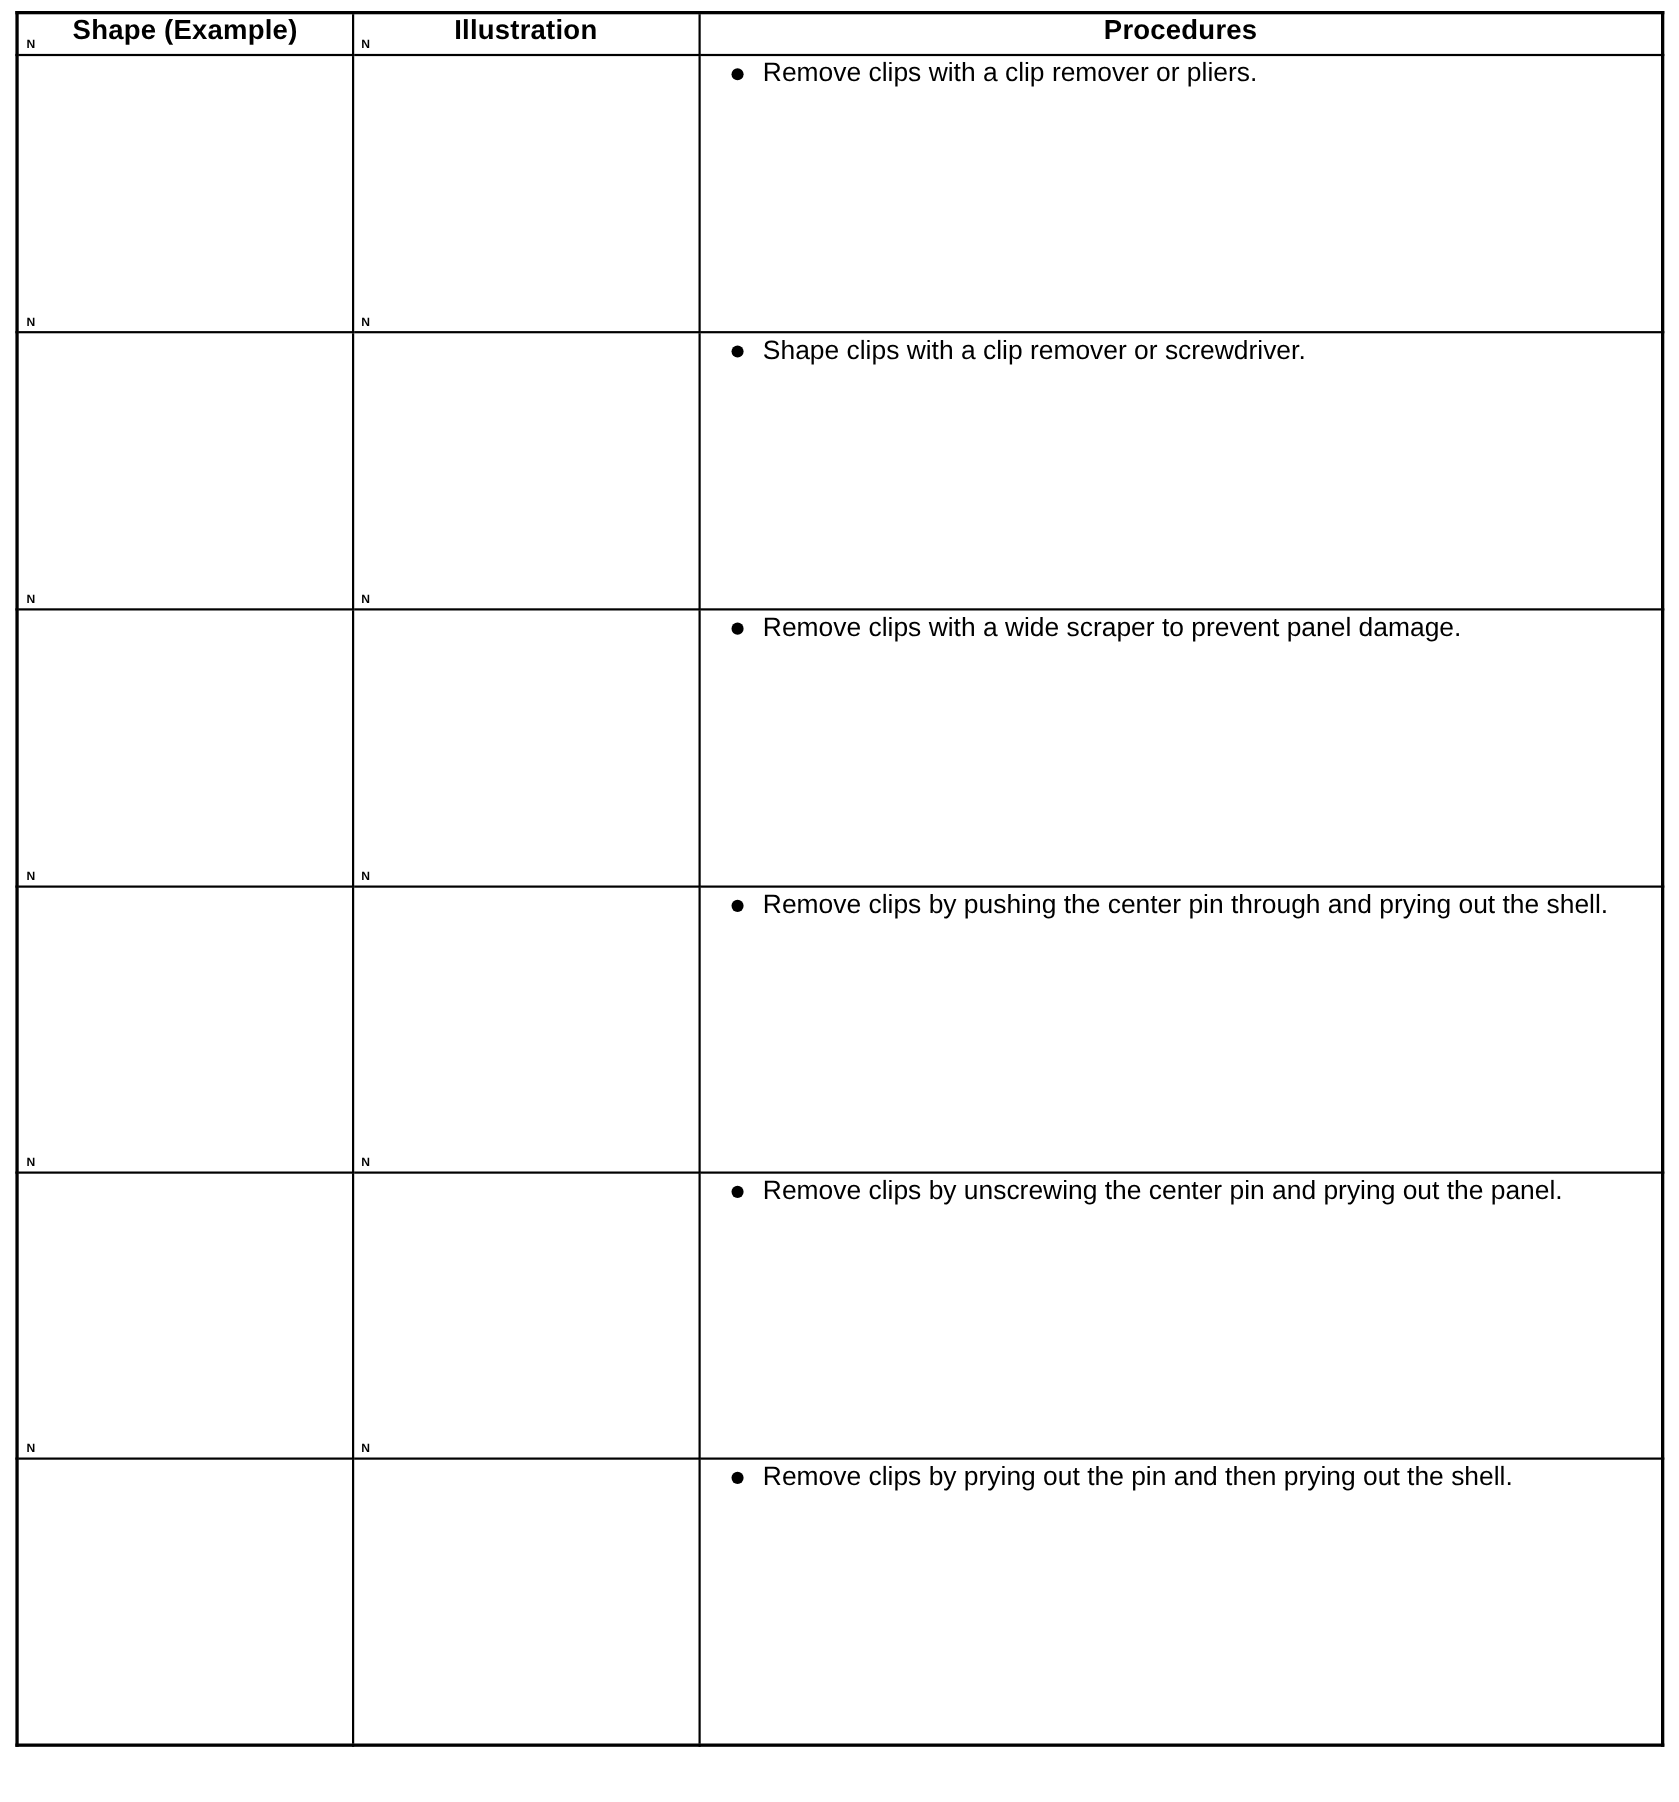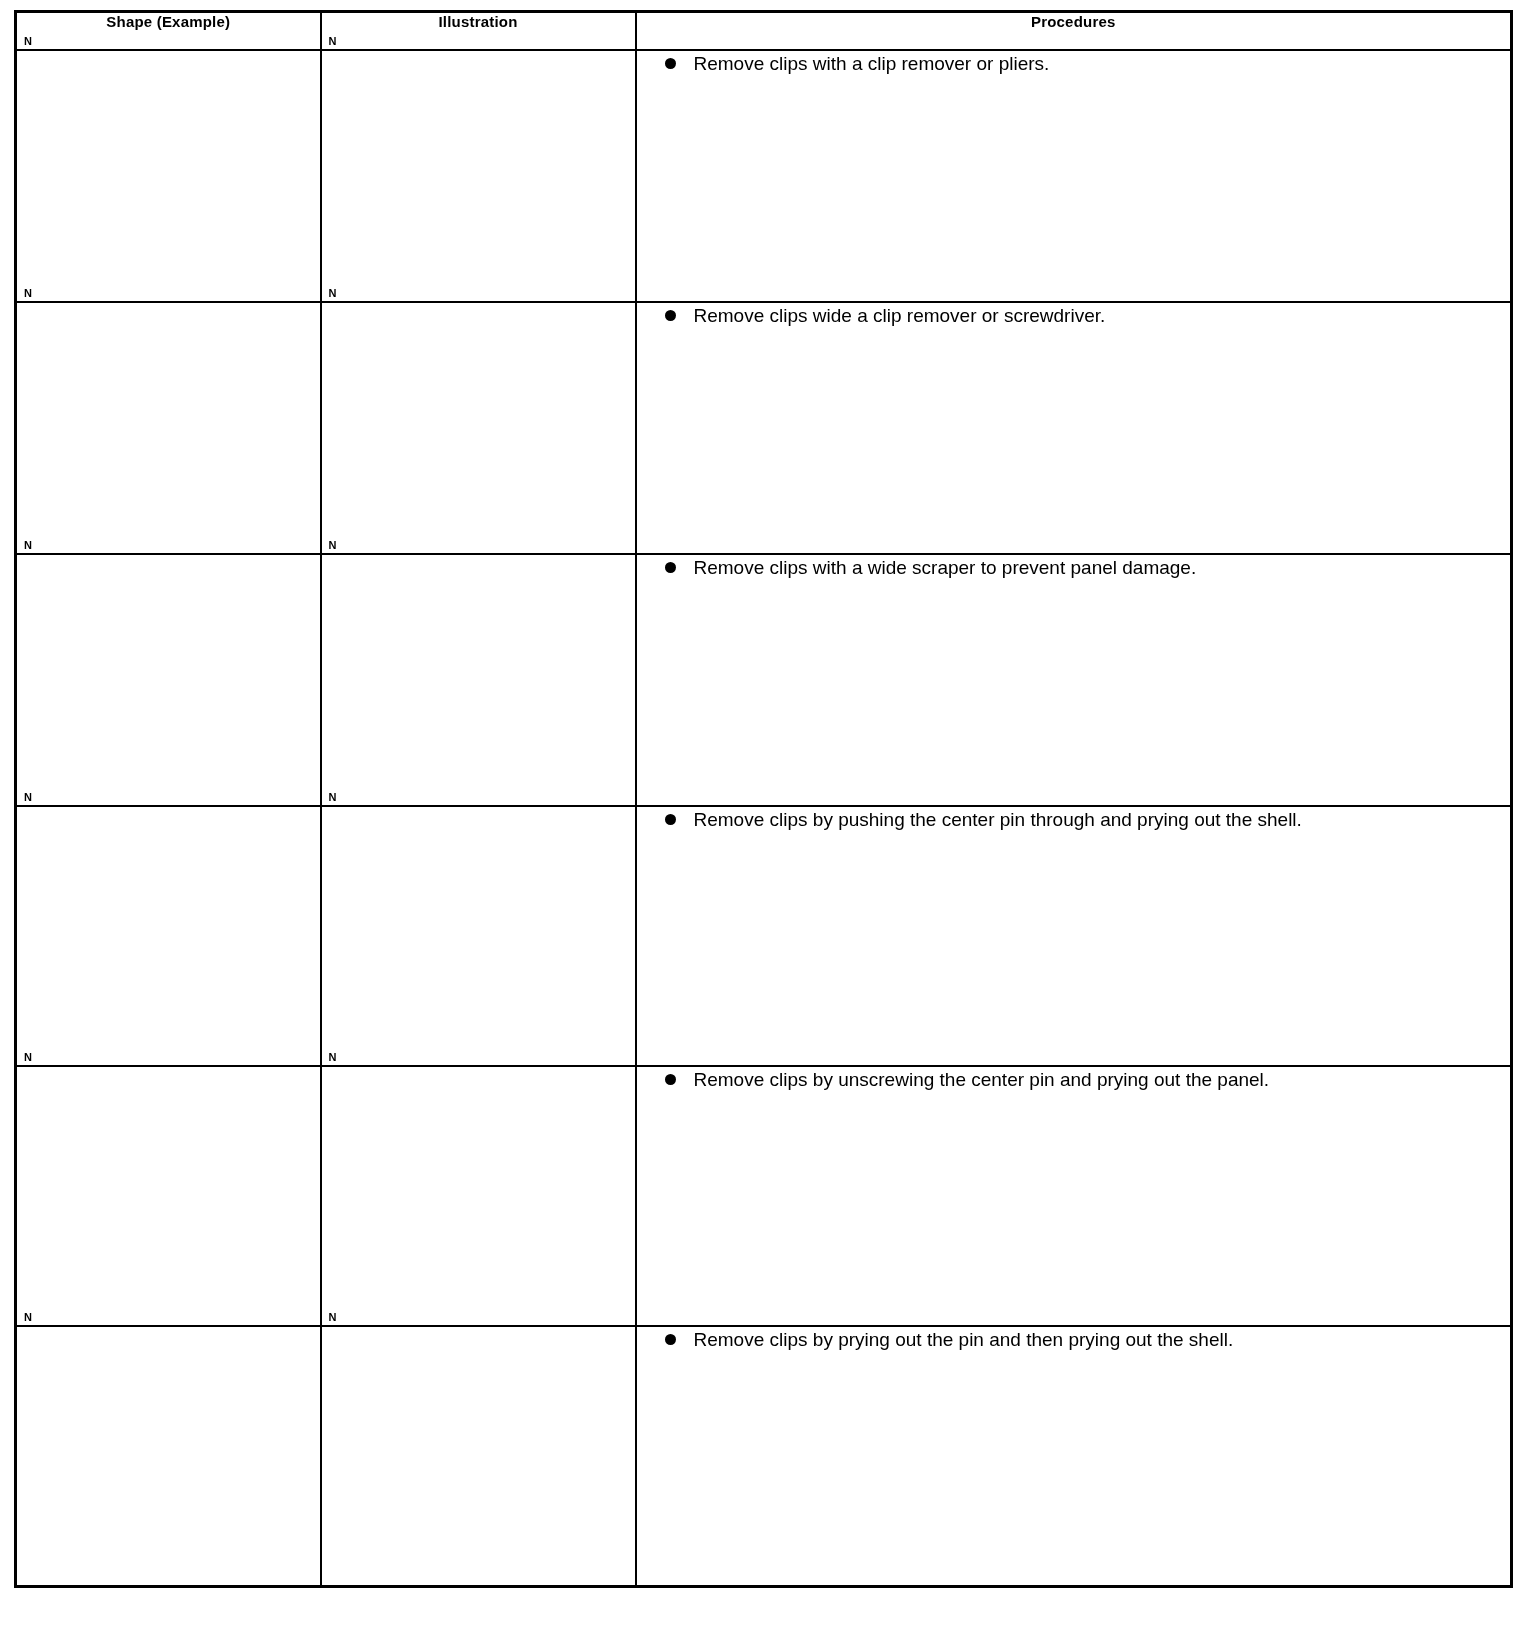--- a/index.html
+++ b/index.html
@@ -31,21 +31,21 @@
     border: 2px solid #000;
     padding: 0;
     vertical-align: top;
   }
   col.c-shape { width: 305px; }
   col.c-illus { width: 315px; }
   col.c-proc  { width: 876px; }
 
   thead th {
     height: 36px;
-    font-size: 15px;
+    font-size: 25px;
     font-weight: bold;
     text-align: center;
     vertical-align: middle;
     letter-spacing: 0.2px;
   }
   tbody tr { height: 252px; }
   tbody tr.r-tall { height: 260px; }
 
   .cell {
     position: relative;
@@ -76,21 +76,21 @@
   }
   .bullet {
     flex: 0 0 auto;
     width: 11px;
     height: 11px;
     border-radius: 50%;
     background: #000;
     margin-right: 18px;
   }
   .proc-text {
-    font-size: 19px;
+    font-size: 24px;
     line-height: 1.35;
     color: #000;
   }
 </style>
 </head>
 <body>
 
 <div class="page">
   <table class="clip-table">
     <colgroup>
@@ -230,21 +230,21 @@
                   <path d="M164 218 Q182 216 196 222"></path>
                 </g>
               </svg>
             </div>
             <div class="cell-n">N</div>
           </div>
         </td>
         <td>
           <div class="proc-cell">
             <span class="bullet"></span>
-            <span class="proc-text">Remove clips wide a clip remover or screwdriver.</span>
+            <span class="proc-text">Shape clips with a clip remover or screwdriver.</span>
           </div>
         </td>
       </tr>
 
       <tr>
         <td>
           <div class="cell">
             <div class="art">
               <svg viewBox="0 0 305 250" xmlns="http://www.w3.org/2000/svg">
                 <g fill="none" stroke="#000" stroke-width="2">

